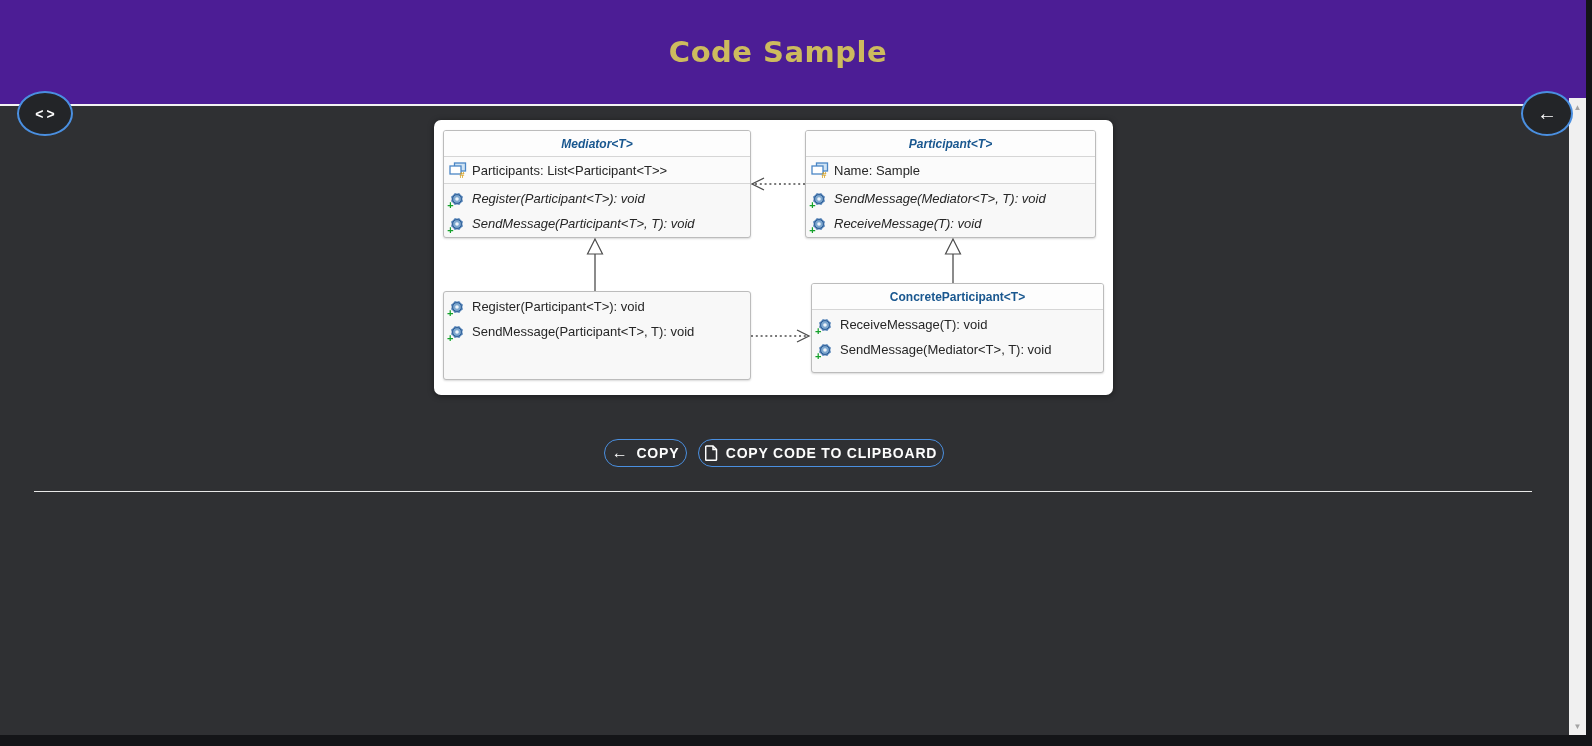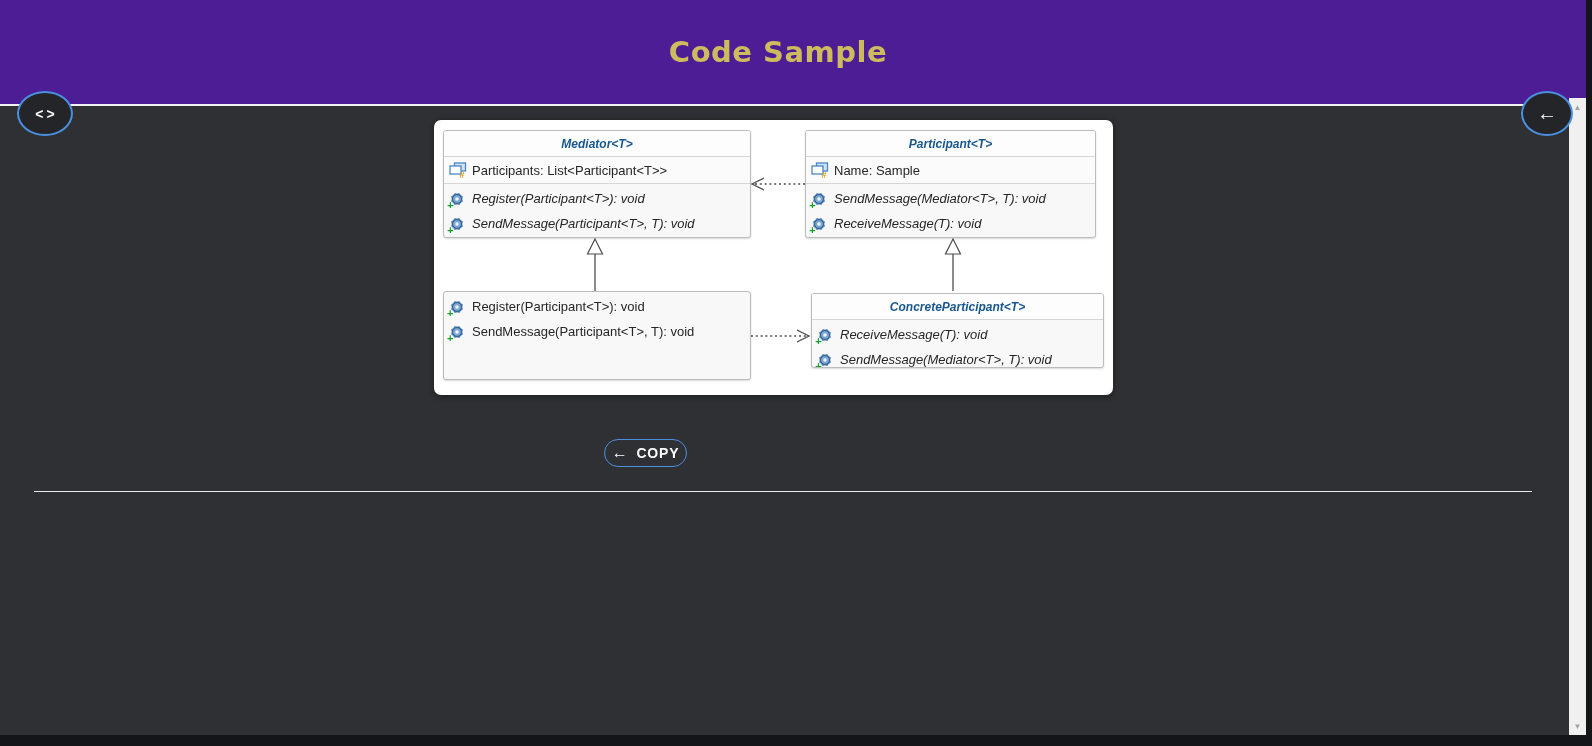--- a/index.html
+++ b/index.html
@@ -217,21 +217,21 @@
               <circle cx="8" cy="8" r="4.4" fill="#7da7cf" stroke="#2f5e96" stroke-width="1"></circle>
               <circle cx="8" cy="8" r="1.8" fill="#eef4fa"></circle>
             </svg>
             <span class="plus-badge">+</span>
           </span>
           <span>SendMessage(Participant&lt;T&gt;, T): void</span>
         </div>
       </div>
     </div>
 
-    <div class="cls" style="left:377px; top:173px; width:293px; height:75px;font-style:italic;">
+    <div class="cls" style="left:377px; top:163px; width:293px; height:90px;">
       <div class="cls-title">ConcreteParticipant&lt;T&gt;</div>
       <div class="meths">
         <div class="row">
           <span class="icon-wrap">
             <svg width="16" height="16" viewBox="0 0 16 16">
               <rect x="3.2" y="3.2" width="9.6" height="9.6" rx="1.5" fill="#4f7fb5" transform="rotate(22.5 8 8)"></rect>
               <rect x="3.2" y="3.2" width="9.6" height="9.6" rx="1.5" fill="#4f7fb5" transform="rotate(67.5 8 8)"></rect>
               <circle cx="8" cy="8" r="4.4" fill="#7da7cf" stroke="#2f5e96" stroke-width="1"></circle>
               <circle cx="8" cy="8" r="1.8" fill="#eef4fa"></circle>
             </svg>
@@ -252,20 +252,29 @@
           <span>SendMessage(Mediator&lt;T&gt;, T): void</span>
         </div>
       </div>
     </div>
   </div>
 
   <button class="action-btn btn-back">
     <span class="arrow">←</span>
     <span>COPY</span>
   </button>
+  <button class="action-btn btn-copy">
+    <span style="display:flex;">
+      <svg width="13" height="16" viewBox="0 0 13 16">
+        <path d="M1.5 1 H8 L11.5 4.5 V14.5 A0.8 0.8 0 0 1 10.7 15.3 H1.5 A0.8 0.8 0 0 1 0.7 14.5 V1.8 A0.8 0.8 0 0 1 1.5 1 Z" fill="none" stroke="#ffffff" stroke-width="1.5"></path>
+        <path d="M8 1 V4.5 H11.5" fill="none" stroke="#ffffff" stroke-width="1.5"></path>
+      </svg>
+    </span>
+    <span>COPY CODE TO CLIPBOARD</span>
+  </button>
 
   <div class="divider"></div>
 
   <div class="right-strip"></div>
   <div class="scroll-track">
     <div class="scroll-arrow up">▲</div>
     <div class="scroll-arrow down">▼</div>
   </div>
   <div class="bottom-strip"></div>
 

